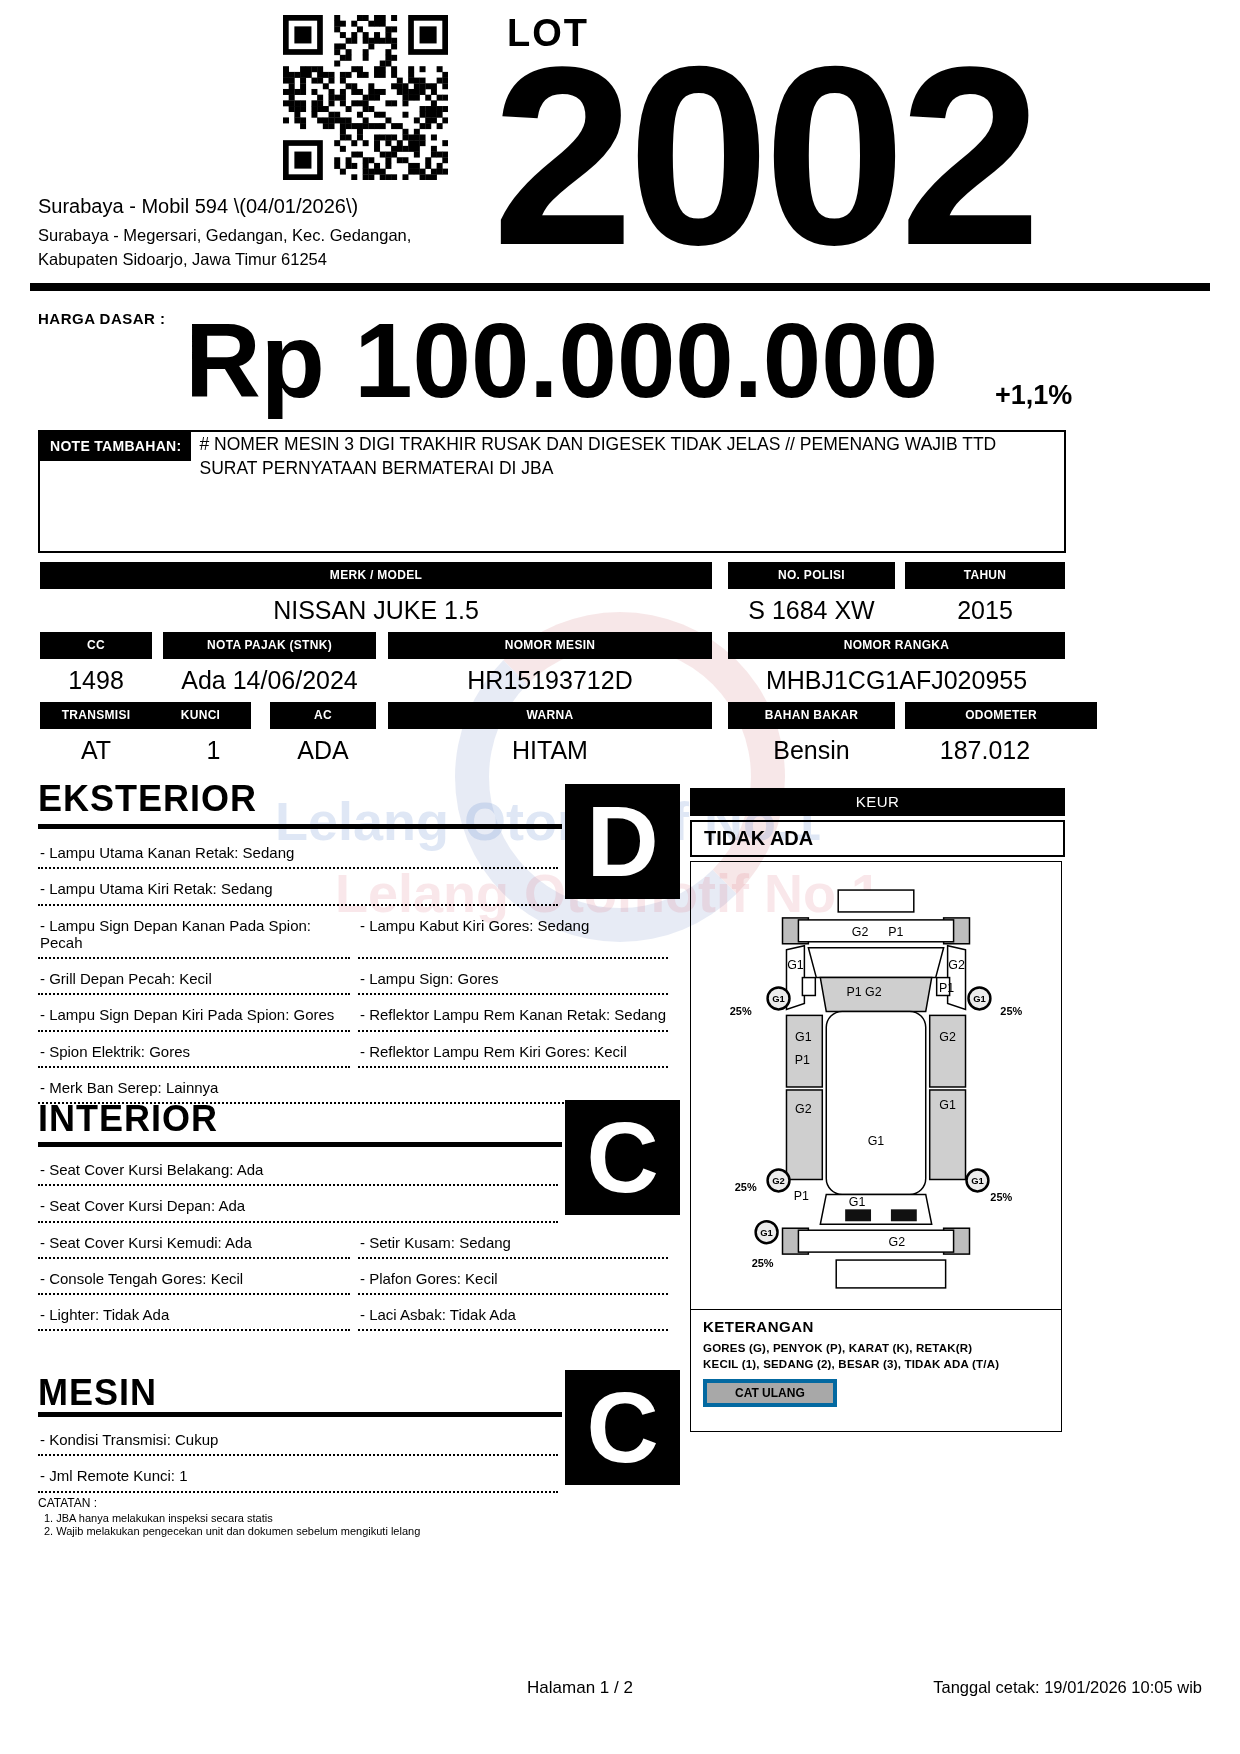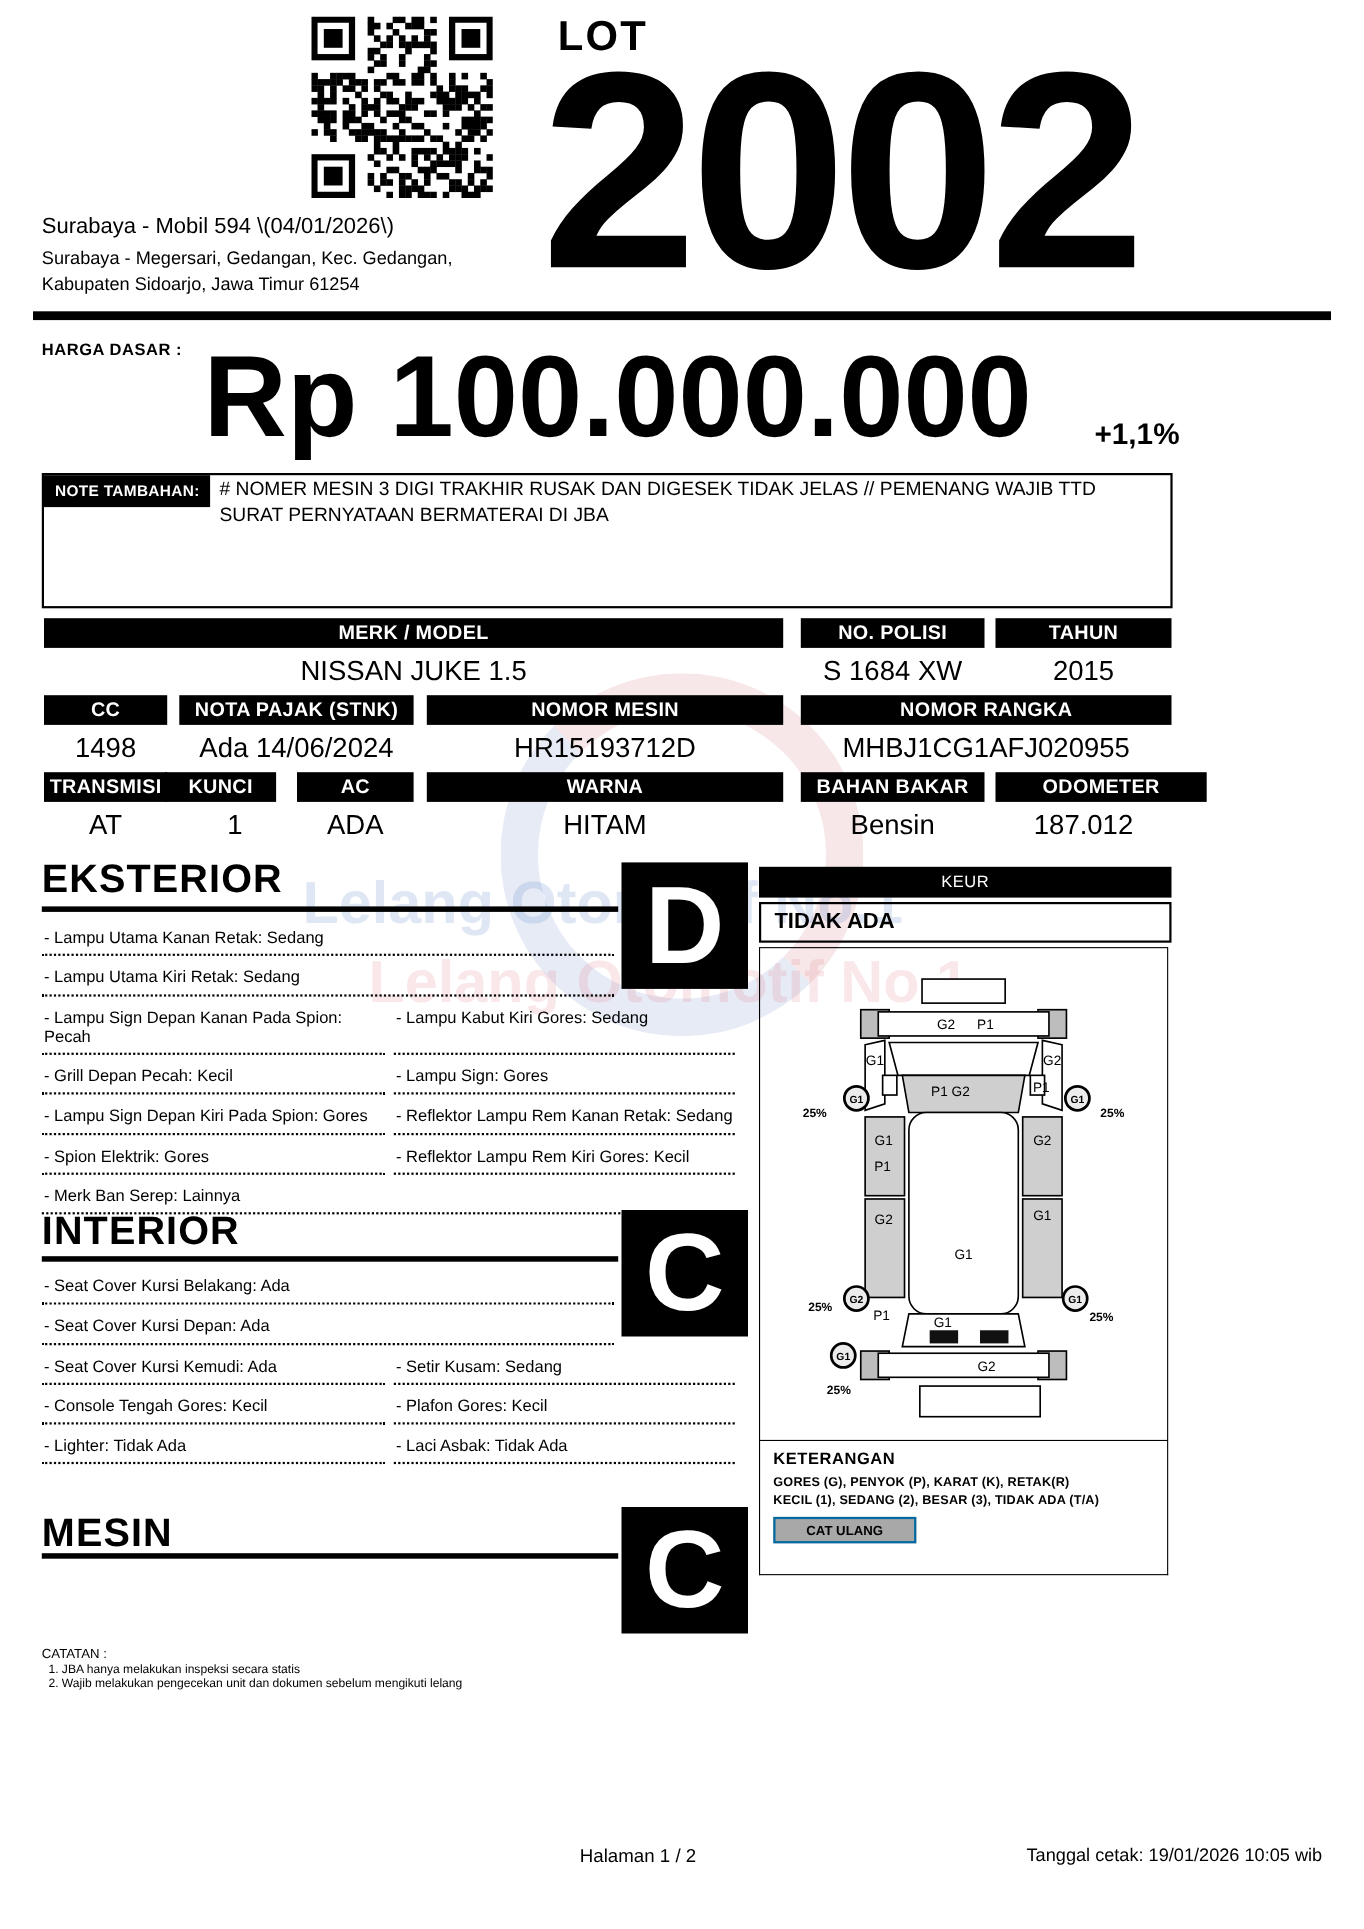--- a/index.html
+++ b/index.html
@@ -22,21 +22,21 @@
   .price { font-size:105px; font-weight:bold; line-height:1; }
   .pct   { font-size:27px; font-weight:bold; }
 
   
   .note-box  { border:2px solid #000; font-size:17.5px; line-height:1.38; padding:0 10px 0 0; }
   .note-label{ float:left; background:#000; color:#fff; font-weight:bold; font-size:14px;
                padding:5px 10px; margin:0 8px 2px 0; letter-spacing:.3px; }
   .note-text { display:inline; }
 
   
-  .hdr-bar  { position:absolute; background:#000; color:#fff; font-weight:bold; font-size:18px;
+  .hdr-bar  { position:absolute; background:#000; color:#fff; font-weight:bold; font-size:12px;
               height:27px; line-height:27px; text-align:center; letter-spacing:.3px; }
   .cell-val { position:absolute; font-size:25px; height:36px; line-height:36px; text-align:center; }
 
   
   .section-title { position:absolute; font-size:36px; font-weight:bold; letter-spacing:1px; }
   .title-rule    { position:absolute; height:5px; background:#000; }
   .grade-box     { position:absolute; width:115px; height:115px; background:#000; color:#fff;
                    font-size:100px; font-weight:bold; display:flex; align-items:center; justify-content:center; }
   .items { position:absolute; }
   .irow  { display:flex; gap:8px; }
@@ -54,21 +54,21 @@
   .diagram-box text { font-size:12.5px; text-anchor:middle; fill:#000; }
   .diagram-box text.c   { font-size:9.5px; font-weight:bold; }
   .diagram-box text.pct { font-size:11px; }
   .diagram-box .s    { fill:#fff; stroke:#000; stroke-width:1.5; }
   .diagram-box .gray { fill:#cfcfcf; stroke:#000; stroke-width:1.5; }
   .diagram-box .g    { fill:#bdbdbd; stroke:#000; stroke-width:1.5; }
   .diagram-box .wheel{ fill:#ececec; stroke:#000; stroke-width:2.5; }
   .ket-box   { border:1px solid #000; border-top:none; padding:8px 12px; }
   .ket-title { font-size:15px; font-weight:bold; letter-spacing:.5px; margin-bottom:7px; }
   .ket-line  { font-size:11.5px; font-weight:bold; letter-spacing:.2px; margin-bottom:4px; }
-  .cat-ulang { display:inline-block; background:#a8a8a8; border:2px solid #0369a1; color:#000;
+  .cat-ulang { display:inline-block; background:#a8a8a8; border:4px solid #0369a1; color:#000;
                font-size:12px; font-weight:bold; padding:3px 28px; margin-top:5px; }
 
   
   .catatan-title { font-size:12px; }
   .catatan-line  { font-size:11px; }
   .footer-page   { font-size:17px; text-align:center; width:220px; }
   .footer-printed{ font-size:16.5px; }
 
   
   .wm-circle { border-radius:50%;
@@ -562,20 +562,28 @@
     </div>
     <div class="irow">
       <div class="cell l">- Lighter: Tidak Ada</div>
       <div class="cell r">- Laci Asbak: Tidak Ada</div>
     </div>
   </div>
 
   <div class="section-title" style="left:38px;top:1372px">MESIN</div>
   <div class="title-rule" style="left:38px;top:1412px;width:524px"></div>
   <div class="grade-box" style="left:565px;top:1370px">C</div>
+  <div class="items" style="left:38px;top:1420px;width:630px">
+    <div class="irow">
+        <div class="cell short">- Kondisi Transmisi: Cukup</div>
+      </div>
+    <div class="irow">
+        <div class="cell short">- Jml Remote Kunci: 1</div>
+      </div>
+  </div>
 
   <div class="abs catatan-title" style="left:38px;top:1496px">CATATAN :</div>
   <div class="abs catatan-line" style="left:44px;top:1512px">1. JBA hanya melakukan inspeksi secara statis</div>
   <div class="abs catatan-line" style="left:44px;top:1525px">2. Wajib melakukan pengecekan unit dan dokumen sebelum mengikuti lelang</div>
   <div class="abs footer-page" style="left:470px;top:1678px">Halaman 1 / 2</div>
   <div class="abs footer-printed" style="right:38px;top:1678px">Tanggal cetak: 19/01/2026 10:05 wib</div>
 
 </div>
 
 </body></html>

